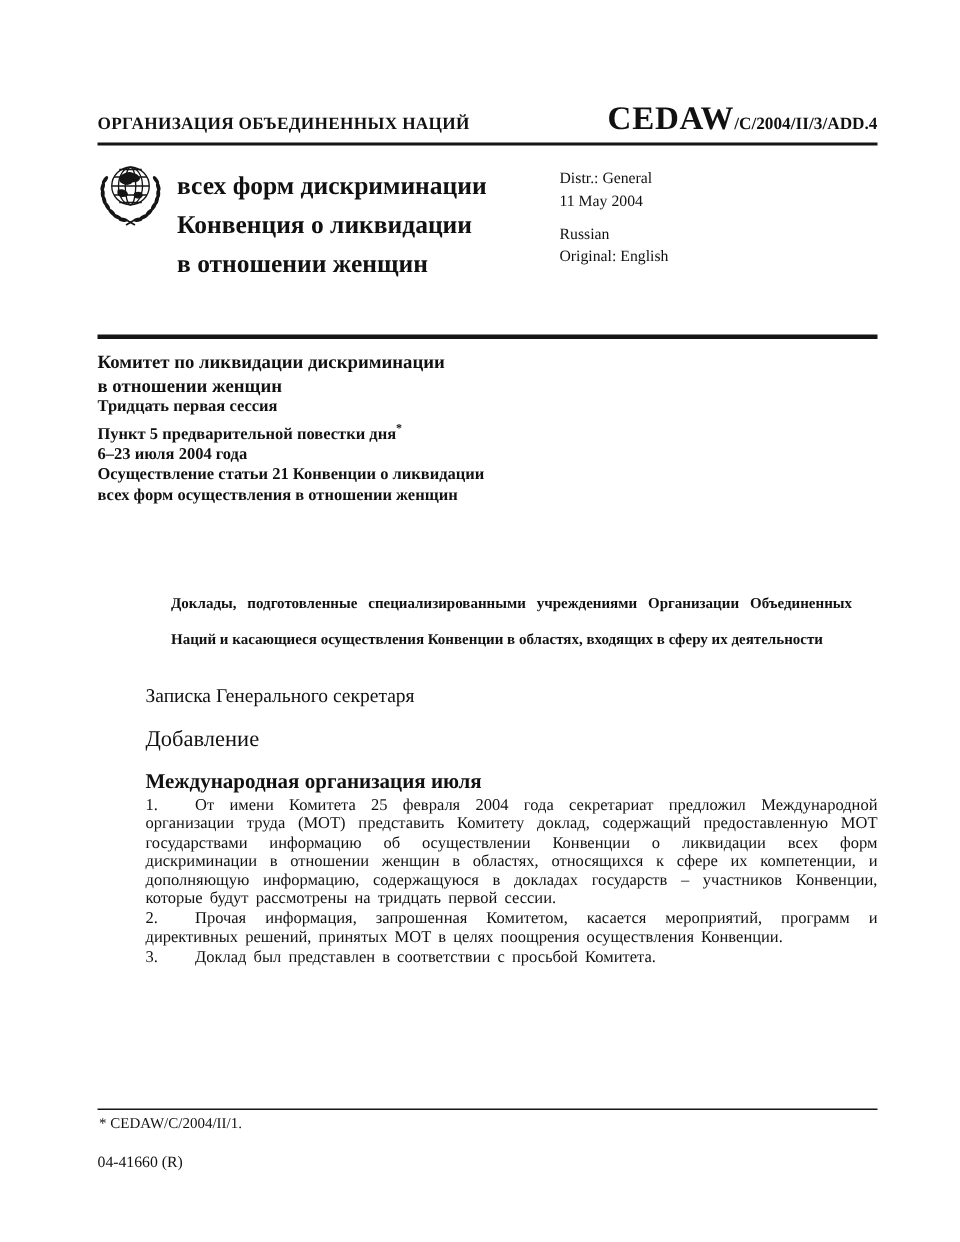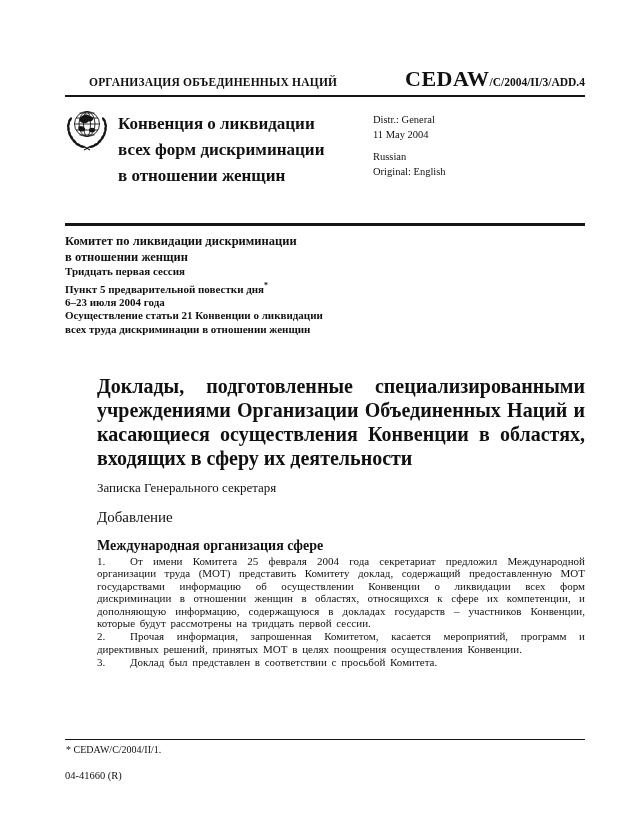--- a/index.html
+++ b/index.html
@@ -8,21 +8,21 @@
     font-family:"Liberation Serif","DejaVu Serif",serif;color:#111;
   }
   .page{position:relative;width:640px;height:828px;background:#ffffff;overflow:hidden;}
 
   
   .doc-header{
     position:absolute;left:65px;right:55px;top:66px;
     display:flex;justify-content:space-between;align-items:baseline;
     border-bottom:2px solid #151515;padding-bottom:3px;
   }
-  .org-name{font-weight:bold;font-size:11.5px;letter-spacing:.2px;white-space:nowrap;margin-left:24px;}
+  .org-name{font-weight:bold;font-size:11.5px;letter-spacing:.2px;white-space:nowrap;}
   .doc-symbol{white-space:nowrap;font-weight:bold;}
   .sym-main{font-size:22px;letter-spacing:.5px;}
   .sym-rest{font-size:11.5px;}
 
   
   .masthead{position:absolute;left:65px;top:104px;width:520px;height:118px;}
   .emblem{position:absolute;left:-2px;top:2px;width:48px;height:46px;}
   .conv-title{position:absolute;left:53px;top:7px;font-weight:bold;font-size:17px;line-height:26px;}
   .distr-block{position:absolute;left:308px;top:8px;font-size:10.5px;line-height:15px;}
   .distr-gap{height:7px;}
@@ -30,21 +30,21 @@
   .rule-thick{position:absolute;left:65px;right:55px;top:223px;height:3px;background:#151515;}
 
   
   .committee{position:absolute;left:65px;top:233px;font-weight:bold;}
   .c-big{font-size:12.5px;line-height:16px;}
   .c-small{font-size:11px;line-height:13.5px;}
   .committee sup{font-size:8px;}
 
   
   .body-content{position:absolute;left:97px;width:488px;top:374px;}
-  .doc-title{margin:0;font-weight:bold;font-size:20px;line-height:24px;text-align:justify;}
+  .doc-title{margin:17px;font-weight:bold;font-size:10px;line-height:24px;text-align:justify;}
   .subtitle{margin:10px 0 0;font-size:13px;}
   .addendum{margin:13px 0 0;font-size:15px;}
   .section-heading{margin:12px 0 0;font-weight:bold;font-size:14px;}
   .para{margin:1px 0 0;font-size:11px;line-height:12.4px;text-align:justify;word-spacing:2px;}
   .para-num{display:inline-block;width:33px;word-spacing:normal;}
 
   
   .footnote-rule{position:absolute;left:65px;right:55px;top:739px;border-top:1.5px solid #151515;}
   .footnote{position:absolute;left:66px;top:744px;font-size:10px;}
   .job-number{position:absolute;left:65px;top:770px;font-size:10.5px;}
@@ -95,50 +95,50 @@
           <ellipse cx="33" cy="38.5" rx="3" ry="1.3" transform="rotate(155 33 38.5)"></ellipse>
           <ellipse cx="29" cy="40.5" rx="3" ry="1.3" transform="rotate(170 29 40.5)"></ellipse>
         </g>
         <g stroke="#151515" stroke-width="1.1" fill="none">
           <path d="M21 44 L27 40.5"></path>
           <path d="M27 44 L21 40.5"></path>
         </g>
       </svg>
     </div>
     <div class="conv-title">
+      <div>всех форм дискриминации</div>
       <div>Конвенция о ликвидации</div>
-      <div>всех форм дискриминации</div>
       <div>в отношении женщин</div>
     </div>
     <div class="distr-block">
       <div>Distr.: General</div>
       <div>11 May 2004</div>
       <div class="distr-gap"></div>
       <div>Russian</div>
       <div>Original: English</div>
     </div>
   </section>
 
   <div class="rule-thick"></div>
 
   <section class="committee">
     <div class="c-big">Комитет по ликвидации дискриминации</div>
     <div class="c-big">в отношении женщин</div>
     <div class="c-small">Тридцать первая сессия</div>
     <div class="c-small"><span>Пункт 5 предварительной повестки дня</span><sup>*</sup></div>
     <div class="c-small">6–23 июля 2004 года</div>
     <div class="c-small">Осуществление статьи 21 Конвенции о ликвидации</div>
-    <div class="c-small">всех труда дискриминации в отношении женщин</div>
+    <div class="c-small">всех форм осуществления в отношении женщин</div>
   </section>
 
   <section class="body-content">
     <h1 class="doc-title">Доклады, подготовленные специализированными учреждениями Организации Объединенных Наций и касающиеся осуществления Конвенции в областях, входящих в сферу их деятельности</h1>
     <p class="subtitle">Записка Генерального секретаря</p>
     <p class="addendum">Добавление</p>
-    <h2 class="section-heading">Международная организация сфере</h2>
+    <h2 class="section-heading">Международная организация июля</h2>
 
     <p class="para"><span class="para-num">1.</span><span>От имени Комитета 25 февраля 2004 года секретариат предложил Международной организации труда (МОТ) представить Комитету доклад, содержащий предоставленную МОТ государствами информацию об осуществлении Конвенции о ликвидации всех форм дискриминации в отношении женщин в областях, относящихся к сфере их компетенции, и дополняющую информацию, содержащуюся в докладах государств – участников Конвенции, которые будут рассмотрены на тридцать первой сессии.</span></p>
     <p class="para"><span class="para-num">2.</span><span>Прочая информация, запрошенная Комитетом, касается мероприятий, программ и директивных решений, принятых МОТ в целях поощрения осуществления Конвенции.</span></p>
     <p class="para"><span class="para-num">3.</span><span>Доклад был представлен в соответствии с просьбой Комитета.</span></p>
   </section>
 
   <div class="footnote-rule"></div>
   <div class="footnote">
     <span>*</span>
     <span>CEDAW/C/2004/II/1.</span>

